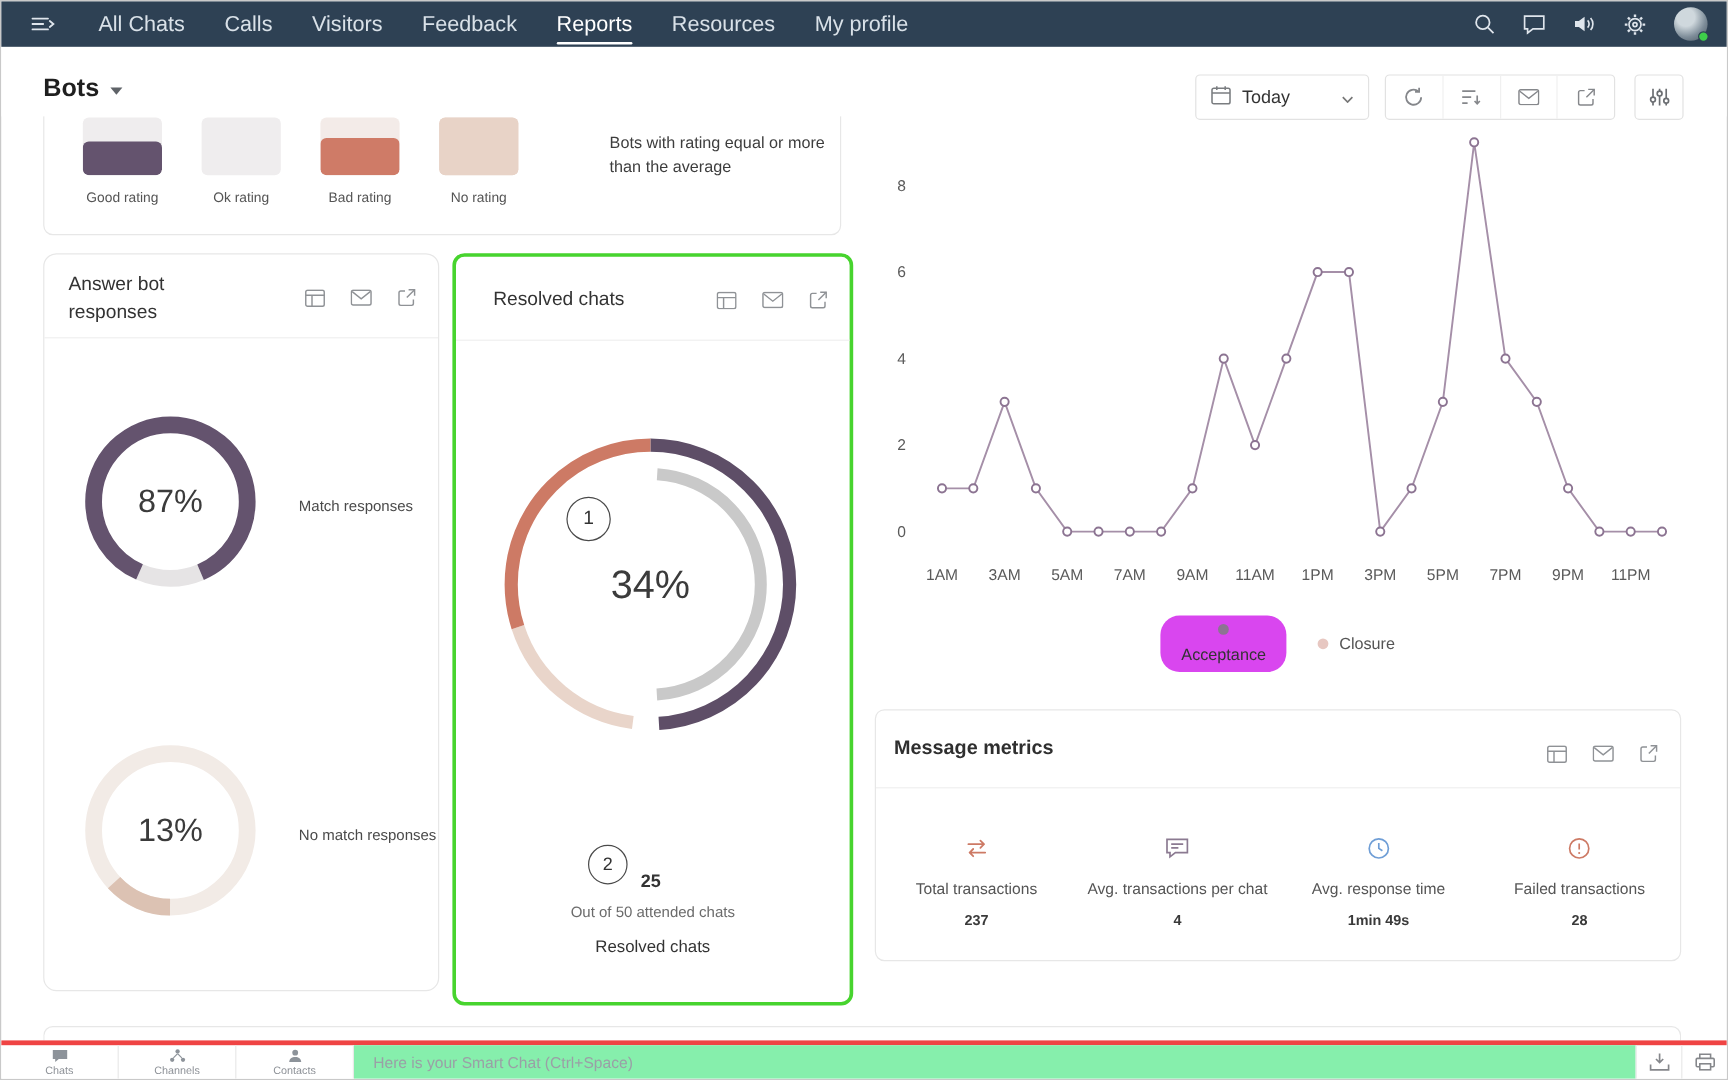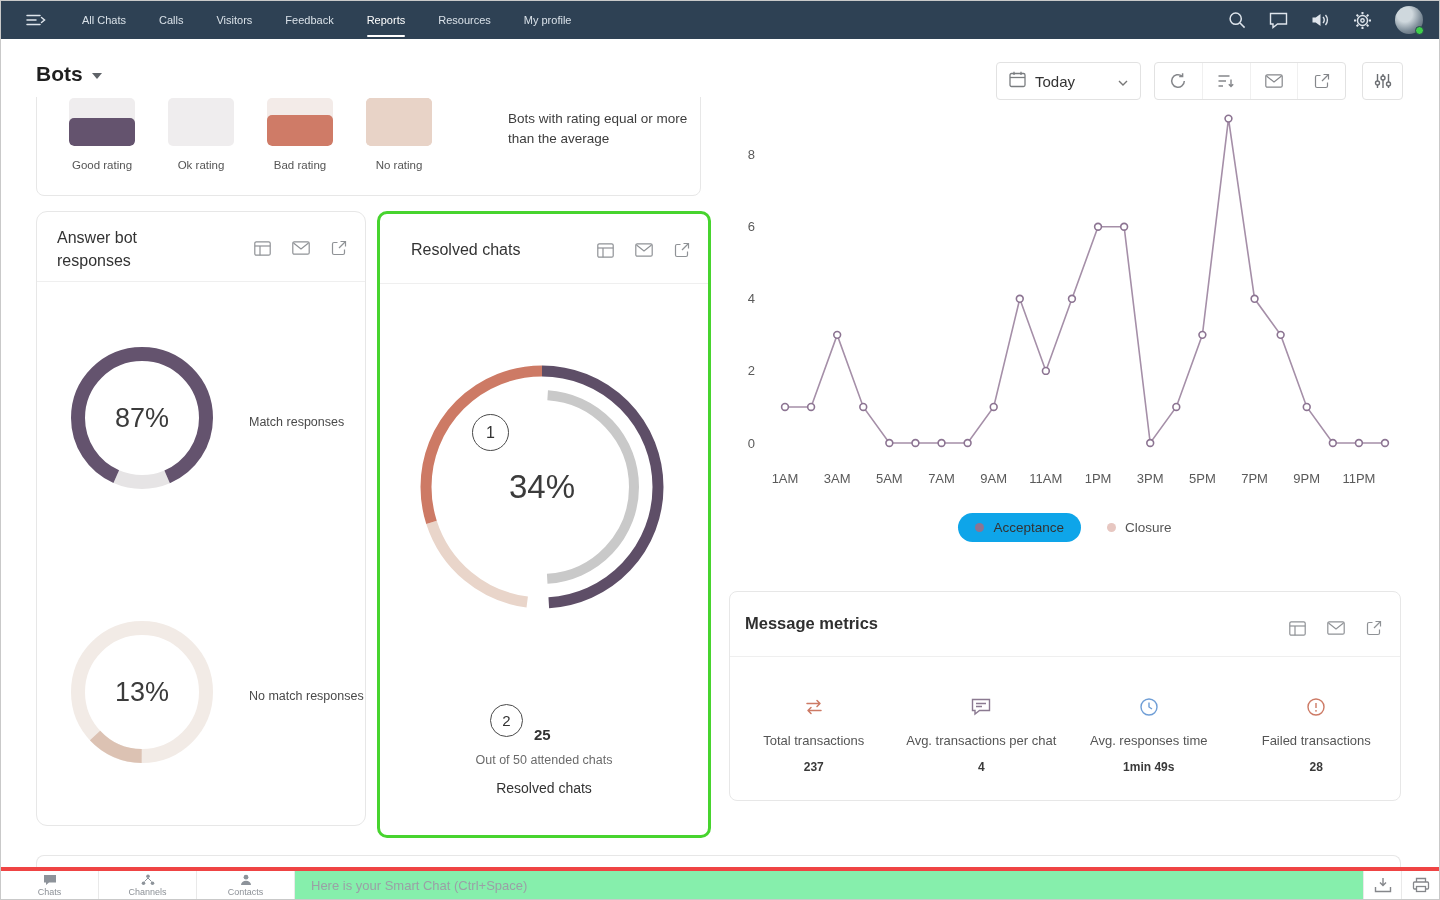--- a/index.html
+++ b/index.html
@@ -4,21 +4,21 @@
 <style>
 *{margin:0;padding:0;box-sizing:border-box;}
 body{font-family:"Liberation Sans","DejaVu Sans",sans-serif;background:#f2f2f2;}
 button{font-family:inherit;background:none;border:none;cursor:pointer;}
 .screen{position:relative;width:1440px;height:900px;background:#fff;border:1px solid #c9c9c9;overflow:hidden;}
 
 
 .topnav{position:absolute;top:0;left:0;width:100%;height:38px;background:#2e4154;display:flex;align-items:center;z-index:10;}
 .nav-burger{margin-left:25px;display:flex;align-items:center;}
 .nav-items{display:flex;height:100%;margin-left:36px;}
-.nav-item{position:relative;display:flex;align-items:center;height:100%;margin-right:33px;color:#d9e1e8;font-size:11px;text-decoration:none;cursor:pointer;}
+.nav-item{position:relative;display:flex;align-items:center;height:100%;margin-right:33px;color:#d9e1e8;font-size:18px;text-decoration:none;cursor:pointer;}
 .nav-item.active{color:#fff;}
 .nav-item.active::after{content:"";position:absolute;left:0;right:0;bottom:2px;height:2px;background:#fff;border-radius:1px;}
 .nav-right{margin-left:auto;display:flex;align-items:center;gap:23px;padding-right:16px;}
 .nav-icon{display:flex;align-items:center;}
 .avatar{position:relative;width:28px;height:28px;border-radius:50%;background:radial-gradient(circle at 35% 30%,#cfd8dd 0 28%,#7e8d99 62%,#46525e);display:inline-block;}
 .status-dot{position:absolute;right:-1px;bottom:-1px;width:9px;height:9px;border-radius:50%;background:#3ecf4a;border:1.5px solid #2e4154;}
 
 
 .content-header{position:absolute;top:38px;left:0;width:100%;height:58px;background:#fff;z-index:5;}
 .title-wrap{position:absolute;left:35px;top:23px;display:flex;align-items:center;gap:9px;cursor:pointer;}
@@ -72,21 +72,21 @@
 .marker1{left:92px;top:200px;width:37px;height:37px;font-size:16px;}
 .marker2{left:110px;top:490px;width:33px;height:33px;font-size:15px;}
 .resolved-count{position:absolute;left:154px;top:512px;font-size:15px;font-weight:700;color:#333;}
 .resolved-sub{position:absolute;left:0;right:0;top:539px;text-align:center;font-size:12.5px;color:#6b6b6b;}
 .resolved-caption{position:absolute;left:0;right:0;top:566px;text-align:center;font-size:14px;color:#333;}
 
 
 .chart-area{position:absolute;left:728px;top:88px;width:672px;height:402px;}
 .chart-area text{font-size:13px;fill:#5a5a5a;font-family:"Liberation Sans","DejaVu Sans",sans-serif;}
 .chart-legend{position:absolute;left:728px;top:512px;width:672px;display:flex;justify-content:center;align-items:center;gap:26px;}
-.legend-pill{display:flex;align-items:center;gap:9px;background:#0ea5e9;border-radius:16px;padding:7px 17px;font-size:13.5px;color:#333;cursor:pointer;}
+.legend-pill{display:flex;align-items:center;gap:9px;background:#d946ef;border-radius:16px;padding:7px 17px;font-size:13.5px;color:#333;cursor:pointer;flex-direction:column;}
 .legend-item{display:flex;align-items:center;gap:9px;font-size:13.5px;color:#555;cursor:pointer;}
 .dot{width:9px;height:9px;border-radius:50%;display:inline-block;background:#999;}
 
 
 .metrics-body{position:absolute;top:65px;left:0;right:0;bottom:0;display:flex;}
 .metric{flex:1;display:flex;flex-direction:column;align-items:center;padding-top:40px;}
 .metric-icon{height:20px;display:flex;align-items:center;}
 .metric-label{margin-top:16px;font-size:13px;color:#555;}
 .metric-value{margin-top:12px;font-size:12px;font-weight:700;color:#3a3a3a;}
 
@@ -429,21 +429,21 @@
         <span class="metric-label">Avg. transactions per chat</span>
         <span class="metric-value">4</span>
       </div>
       <div class="metric">
         <span class="metric-icon" style="color: rgb(111, 158, 214);">
           <svg width="20" height="20" viewBox="0 0 20 20" fill="none" stroke="currentColor" stroke-width="1.4">
               <circle cx="10" cy="10" r="8"></circle>
               <path d="M10 5.5V10l3 2"></path>
             </svg>
         </span>
-        <span class="metric-label">Avg. responses time</span>
+        <span class="metric-label">Avg. response time</span>
         <span class="metric-value">1min 49s</span>
       </div>
       <div class="metric">
         <span class="metric-icon" style="color: rgb(205, 122, 101);">
           <svg width="20" height="20" viewBox="0 0 20 20" fill="none" stroke="currentColor" stroke-width="1.4">
               <circle cx="10" cy="10" r="8"></circle>
               <path d="M10 6v5"></path>
               <circle cx="10" cy="13.8" r="0.9" fill="currentColor" stroke="none"></circle>
             </svg>
         </span>

